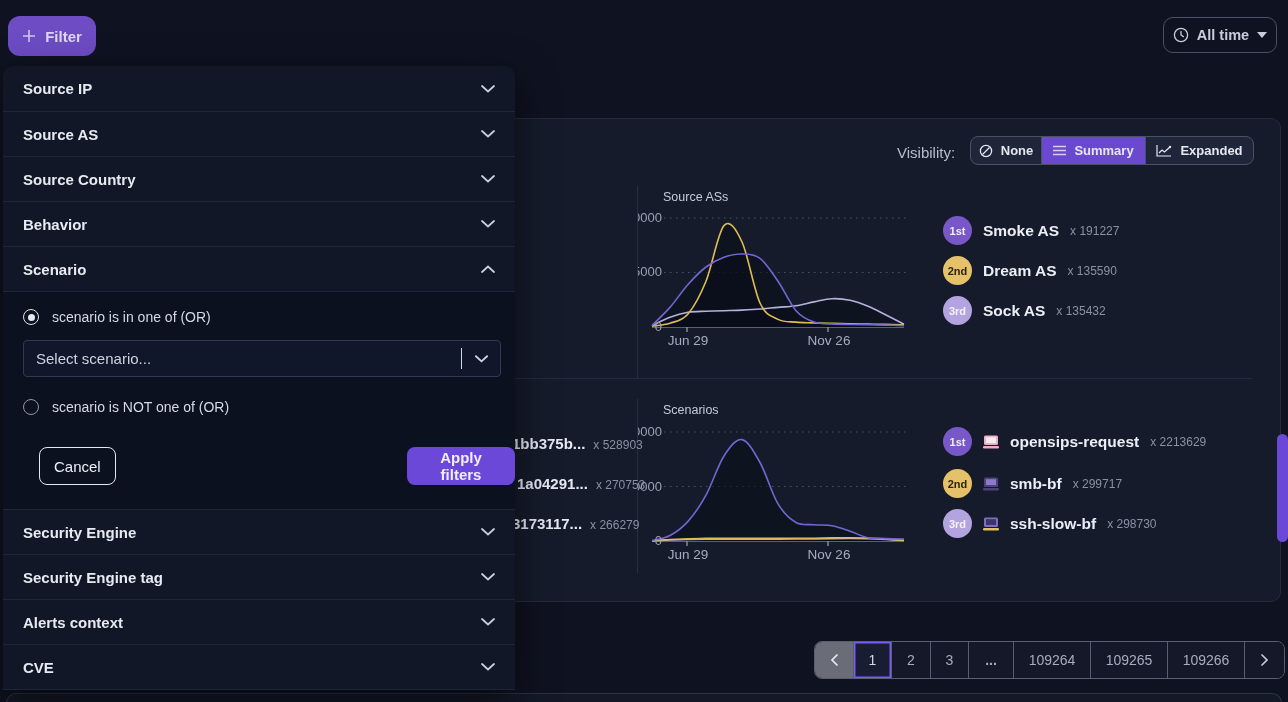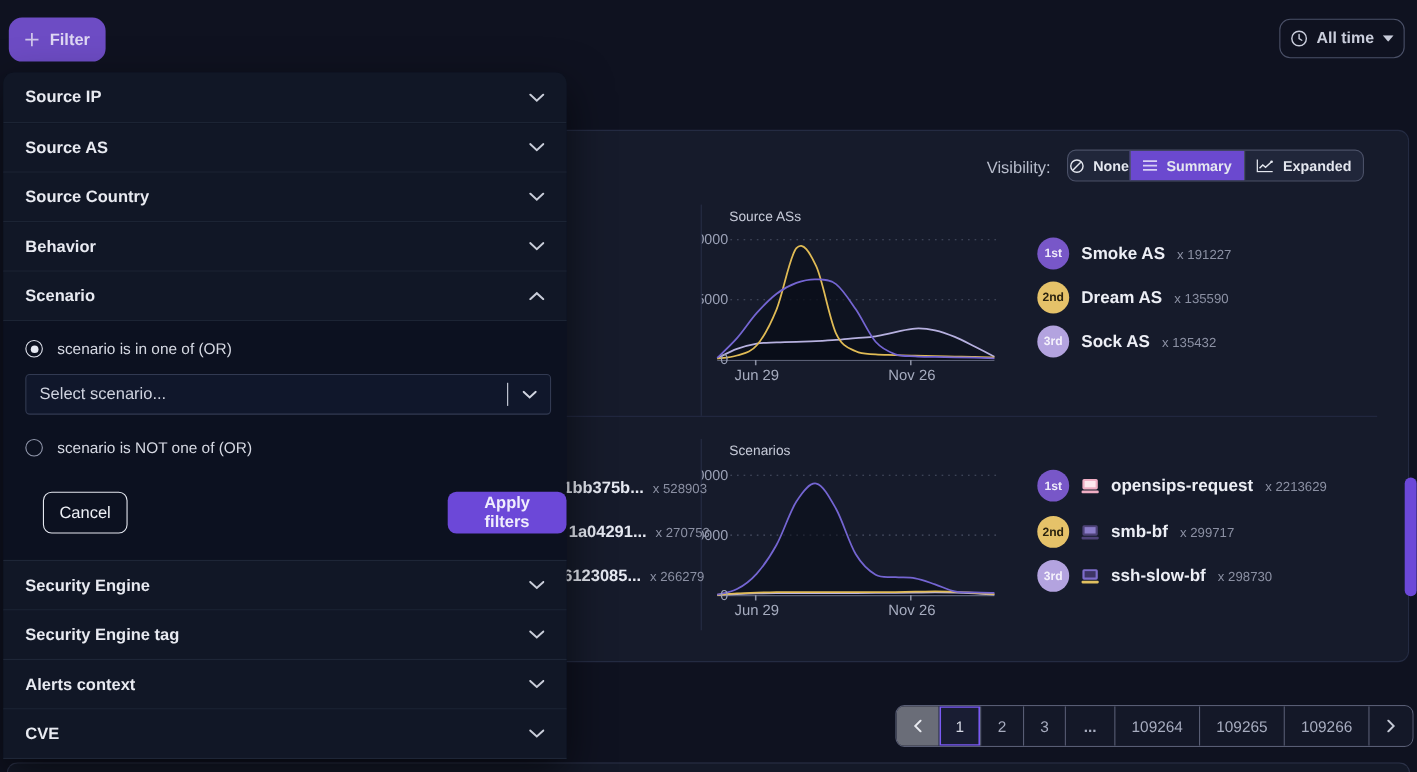--- a/index.html
+++ b/index.html
@@ -159,21 +159,21 @@
   <span>All time</span>
   <svg width="10" height="6" viewBox="0 0 10 6">
       <path d="M0 0h10L5 6z" fill="#c9cddb"></path>
     </svg>
 </div>
 
 <div class="abs main-card"></div>
 
 <div class="abs vis-label">Visibility:</div>
 <div class="abs vis-group">
-  <div class="vis-seg" style="width:56px">
+  <div class="vis-seg" style="width:70px">
     <svg width="14" height="14" viewBox="0 0 14 14">
       <circle cx="7" cy="7" r="5.6" fill="none" stroke="#e4e7ef" stroke-width="1.3"></circle>
       <path d="M3.5 10.5L10.5 3.5" stroke="#e4e7ef" stroke-width="1.3"></path>
     </svg>
     <span>None</span>
   </div>
   <div class="vis-seg active" style="width:104px">
     <svg width="13" height="11" viewBox="0 0 13 11">
       <path d="M0 1.5h13M0 5.5h13M0 9.5h13" stroke="#d8cff5" stroke-width="1.6"></path>
     </svg>
@@ -286,21 +286,21 @@
 
 <div class="hash-row" style="left:512px; top:435px;">
   <span class="hash-name">1bb375b...</span>
   <span class="hash-count">x 528903</span>
 </div>
 <div class="hash-row" style="left:517px; top:475px;">
   <span class="hash-name">1a04291...</span>
   <span class="hash-count">x 270753</span>
 </div>
 <div class="hash-row" style="left:512px; top:515px;">
-  <span class="hash-name">6123085...</span>
+  <span class="hash-name">3173117...</span>
   <span class="hash-count">x 266279</span>
 </div>
 
 <div class="abs pagination">
   <div class="page-cell page-prev" style="width:38px">
     <svg width="8" height="12" viewBox="0 0 8 12">
         <path d="M7 1L2 6l5 5" stroke="#e8eaf0" stroke-width="1.7" fill="none" stroke-linecap="round"></path>
       </svg>
   </div>
   <div class="page-cell page-active" style="width:38px">1</div>

